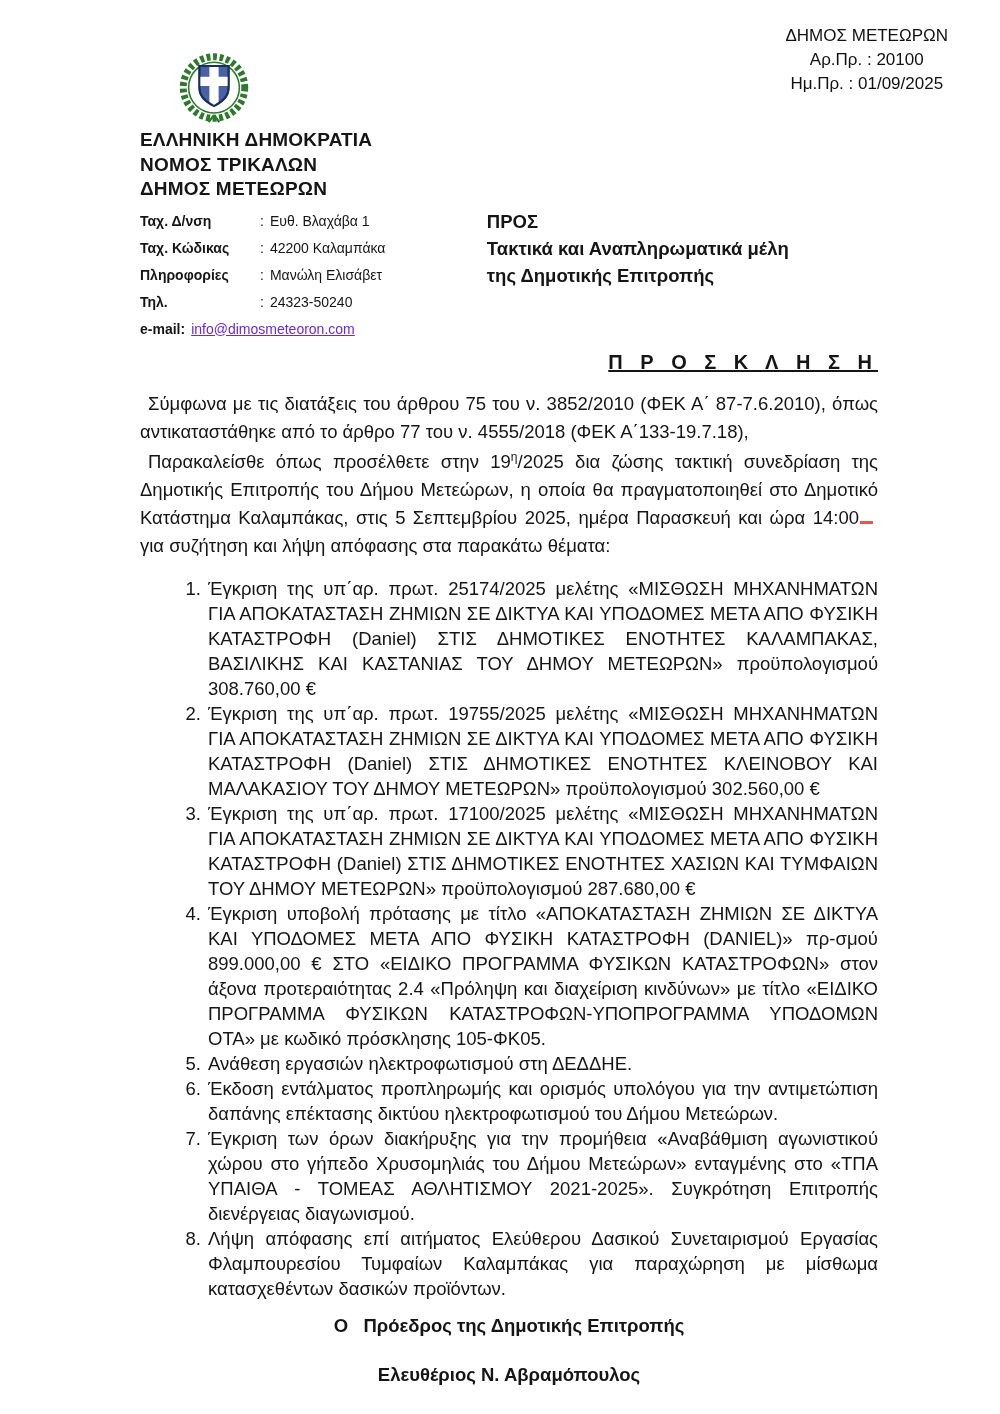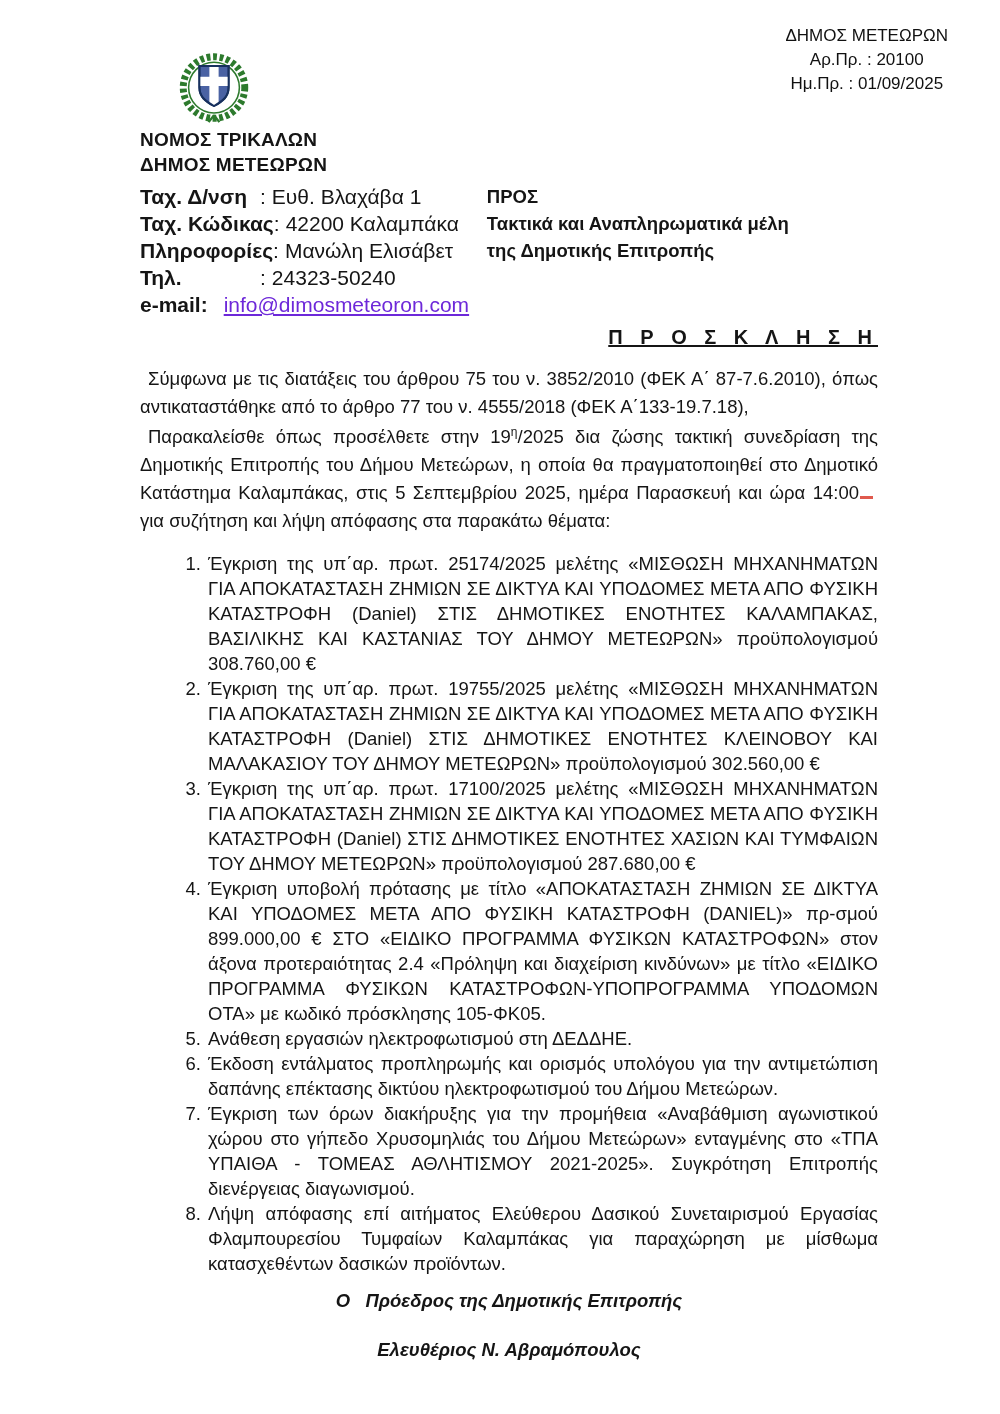--- a/index.html
+++ b/index.html
@@ -17,23 +17,23 @@
 
   
   .logo{display:block;margin:20px 0 2px 28px;width:92px;height:80px;}
 
   
   .letterhead{font-weight:bold;font-size:19px;line-height:24.5px;letter-spacing:.2px;}
 
   
   .cols{display:flex;margin-top:6px;}
   .contact{width:47%;}
-  .c-row{font-size:21px;line-height:27px;white-space:nowrap;}
+  .c-row{font-size:14px;line-height:27px;white-space:nowrap;}
   .c-label{font-weight:bold;display:inline-block;min-width:120px;}
-  .c-label.email{min-width:0;margin-right:16px;}
+  .c-label.email{min-width:0;margin-right:6px;}
   .c-sep{margin-right:6px;}
   .c-value.underl{text-decoration:underline;color:#6d28d9;}
   .recipient{flex:1;text-align:left;font-weight:bold;
     font-size:18.5px;line-height:27px;padding-right:30px;}
 
   
   .title{text-align:right;margin-top:8px;font-size:20px;font-weight:bold;}
   .title-text{text-decoration:underline;letter-spacing:6px;}
 
   
@@ -44,21 +44,21 @@
   sup{font-size:12px;line-height:0;}
   .spell-mark{display:inline-block;width:13px;height:4px;
     border-bottom:3px solid #e05a4e;margin:0 5px 0 1px;vertical-align:baseline;}
 
   
   ol.agenda{margin:16px 0 0 0;padding:0 0 0 66px;}
   ol.agenda li{font-size:18.5px;line-height:25px;text-align:justify;
     padding-left:2px;}
 
   
-  .sig{margin-top:14px;text-align:center;font-weight:bold;font-size:18.5px;font-style:italic;}
+  .sig{margin-top:14px;text-align:center;font-weight:bold;font-size:18.5px;}
   .sig-name{margin-top:27px;}
 </style>
 </head>
 <body>
 
 <div class="page">
 
   <div class="stamp">
     <div>ΔΗΜΟΣ ΜΕΤΕΩΡΩΝ</div>
     <div>Αρ.Πρ. : 20100</div>
@@ -76,20 +76,21 @@
     </defs>
     <path d="M31 26 h38 v28 c0 12 -8 18 -19 24 c-11 -6 -19 -12 -19 -24 z" fill="#4a62a3" stroke="#17305e" stroke-width="2.5"></path>
     <g clip-path="url(#shieldClip)">
       <rect x="44" y="24" width="12" height="56" fill="#ffffff"></rect>
       <rect x="29" y="40" width="42" height="12" fill="#ffffff"></rect>
     </g>
     <path d="M31 26 h38 v28 c0 12 -8 18 -19 24 c-11 -6 -19 -12 -19 -24 z" fill="none" stroke="#17305e" stroke-width="2.5"></path>
   </svg>
 
   <div class="letterhead">
+    <div>ΕΛΛΗΝΙΚΗ ΔΗΜΟΚΡΑΤΙΑ</div>
     <div>ΝΟΜΟΣ ΤΡΙΚΑΛΩΝ</div>
     <div>ΔΗΜΟΣ  ΜΕΤΕΩΡΩΝ</div>
   </div>
 
   <div class="cols">
     <div class="contact">
       <div class="c-row"><span class="c-label">Ταχ. Δ/νση</span><span class="c-sep">:</span><span class="c-value">Ευθ. Βλαχάβα 1</span></div>
       <div class="c-row"><span class="c-label">Ταχ. Κώδικας</span><span class="c-sep">:</span><span class="c-value">42200 Καλαμπάκα</span></div>
       <div class="c-row"><span class="c-label">Πληροφορίες</span><span class="c-sep">:</span><span class="c-value">Μανώλη Ελισάβετ</span></div>
       <div class="c-row"><span class="c-label">Τηλ.</span><span class="c-sep">:</span><span class="c-value">24323-50240</span></div>

